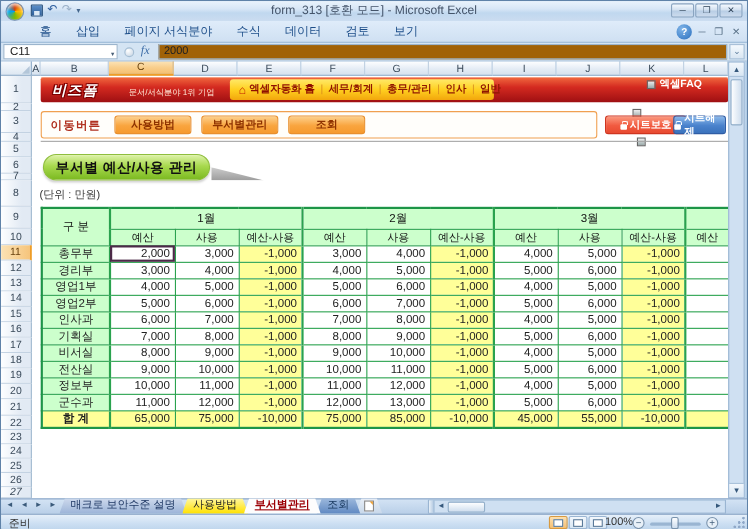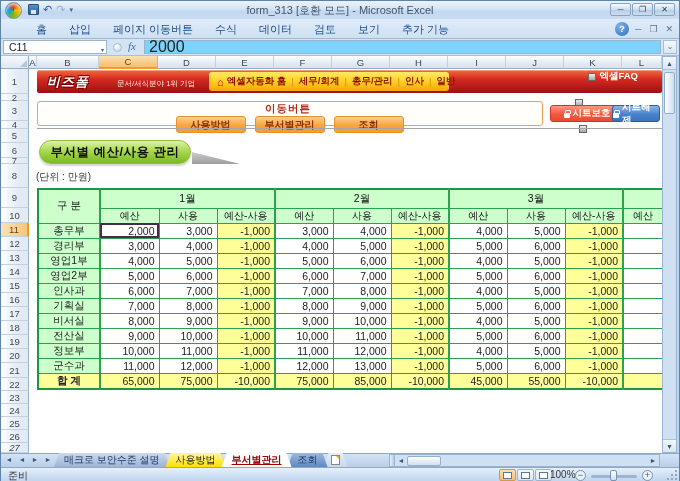--- a/index.html
+++ b/index.html
@@ -23,21 +23,21 @@
 .rtab{padding:0 11px;font-size:11px;line-height:20px;color:#1d4e89;white-space:nowrap;}
 .ribbon-right{position:absolute;right:4px;top:3px;display:flex;gap:4px;align-items:center;}
 .help{width:14px;height:14px;border-radius:50%;background:radial-gradient(circle at 35% 30%,#7fb4e8,#2a6fbe);color:#fff;font-size:9px;font-weight:bold;text-align:center;line-height:14px;}
 .smctl{font-size:9px;color:#5a7288;line-height:13px;padding:0 2px;}
 
 .fbar{position:absolute;left:0;top:38px;width:100%;height:17px;background:#d4e4f3;border-bottom:1px solid #a9c0d8;}
 .namebox{position:absolute;left:2px;top:1px;width:104px;height:14px;background:#ffffff;border:1px solid #9cb5cd;font-size:10.5px;line-height:12px;padding-left:5px;color:#222;}
 .nb-arrow{position:absolute;right:2px;top:3px;font-size:6px;color:#4a6078;}
 .nb-knob{position:absolute;left:112px;top:4px;width:9px;height:9px;border-radius:50%;background:radial-gradient(circle at 35% 30%,#fff,#c3d2e2);border:1px solid #a5bed4;}
 .fx{position:absolute;left:127px;top:1px;font-size:11px;font-style:italic;font-family:"Liberation Serif","DejaVu Serif",serif;color:#3f6ea8;}
-.finput{position:absolute;left:143px;top:1px;right:18px;height:14px;background:#7dd3fc;border:1px solid #9cb5cd;font-size:16px;line-height:12px;padding-left:4px;color:#222;}
+.finput{position:absolute;left:143px;top:1px;right:18px;height:14px;background:#a16207;border:1px solid #9cb5cd;font-size:10px;line-height:12px;padding-left:4px;color:#222;}
 .fexpand{position:absolute;right:2px;top:1px;width:14px;height:14px;background:linear-gradient(#f5f9fd,#d9e6f2);border:1px solid #a9c0d8;color:#57789a;font-size:8px;text-align:center;line-height:12px;}
 
 .colheaders{position:absolute;left:0;top:55px;width:661px;height:13px;display:flex;}
 .cornerbox{width:28px;height:13px;background:linear-gradient(#f7fafd,#dde7f2);border-right:1px solid #93afc9;border-bottom:1px solid #93afc9;position:relative;flex:none;}
 .cornerbox::after{content:"";position:absolute;right:1px;bottom:1px;border-left:7px solid transparent;border-bottom:7px solid #b3c6d9;}
 .cols{display:flex;}
 .colh{height:13px;background:linear-gradient(#fdfeff,#e4ecf5 55%,#d7e2ee);border-right:1px solid #c3d2e2;border-bottom:1px solid #93afc9;font-size:9.5px;color:#3a4a5a;text-align:center;line-height:13px;flex:none;}
 .colh.selhdr{background:linear-gradient(#fbe2b5,#f8ce8c 50%,#f5bf72);border-bottom:2px solid #ef9d27;line-height:11px;color:#6b4410;border-right-color:#e8b05c;}
 
 .grid{position:absolute;left:0;top:68px;width:661px;height:384px;background:#fff;overflow:hidden;}
@@ -50,21 +50,21 @@
 .logo{position:absolute;left:10px;top:3px;font-size:13px;font-weight:bold;font-style:italic;color:#fff;letter-spacing:1px;text-shadow:1px 1px 0 #7a0000,-1px -1px 0 #7a0000,1px -1px 0 #7a0000,-1px 1px 0 #7a0000;}
 .tagline{position:absolute;left:80px;top:9px;font-size:7.5px;color:#ffe9d8;white-space:nowrap;}
 .ymenu{position:absolute;left:172px;top:2px;width:240px;height:19px;border-radius:3px;background:linear-gradient(#ffe968,#ffd020 50%,#f2a60c);display:flex;align-items:center;padding:0 8px;font-size:9.5px;font-weight:bold;color:#8f1500;white-space:nowrap;}
 .home{display:flex;align-items:center;gap:3px;color:#8f0e00;}
 .house{color:#c02000;font-size:11px;font-weight:normal;}
 .bsep{color:#d98f1d;margin:0 5px;font-weight:normal;}
 .blinks{position:absolute;right:10px;top:0;height:23px;display:flex;align-items:center;gap:13px;flex-direction:column;}
 .blink{display:flex;align-items:center;gap:3px;color:#fff;font-size:9.5px;font-weight:bold;white-space:nowrap;}
 .blicon{width:8px;height:8px;background:linear-gradient(#eee,#9aa);border:1px solid #666;flex:none;}
 
-.navbox{position:absolute;left:8px;top:32px;width:506px;height:25px;border:1px solid #f0a050;background:#fffefb;border-radius:3px;display:flex;align-items:center;padding-left:8px;flex-direction:column;}
+.navbox{position:absolute;left:8px;top:32px;width:506px;height:25px;border:1px solid #f0a050;background:#fffefb;border-radius:3px;display:flex;align-items:center;padding-left:8px;}
 .navlabel{font-size:10.5px;font-weight:bold;color:#b03020;margin-right:12px;letter-spacing:1px;white-space:nowrap;}
 .navbtn{width:70px;height:17px;margin-right:9px;border:1px solid #e88f2e;border-radius:3px;background:linear-gradient(#fdd08c,#f9a53f 55%,#f69a2e);font-size:10px;font-weight:bold;color:#8f3200;text-align:center;line-height:15px;}
 .protect,.unprotect{position:absolute;top:36px;height:17px;border-radius:3px;color:#fff;font-size:9.5px;font-weight:bold;display:flex;align-items:center;justify-content:center;gap:3px;}
 .protect{left:521px;width:74px;background:linear-gradient(#fb9a80,#f15a40 55%,#e84a30);border:1px solid #cf3520;}
 .unprotect{left:583px;width:48px;background:linear-gradient(#8ab8ea,#4a82cc 55%,#3a72bc);border:1px solid #2f5da5;}
 .lock{width:6px;height:5px;background:#fff;border-radius:1px;position:relative;margin-top:3px;flex:none;}
 .lock::before{content:"";position:absolute;left:1px;top:-3px;width:4px;height:3px;border:1px solid #fff;border-bottom:none;border-radius:2px 2px 0 0;}
 .rule4{position:absolute;left:8px;top:59px;width:625px;height:1px;background:#a6a6a6;}
 
 .titlepill{position:absolute;left:10px;top:71px;width:152px;height:24px;border-radius:12px;background:linear-gradient(#ddf2a8,#a8d94e 45%,#7cba21);border:1px solid #8fbe3e;display:flex;align-items:center;justify-content:center;font-size:12.5px;font-weight:bold;color:#111;letter-spacing:.5px;box-shadow:0 2px 2px rgba(0,0,0,.18);}
@@ -141,26 +141,25 @@
       <span class="wbtn">─</span>
       <span class="wbtn">❐</span>
       <span class="wbtn">✕</span>
     </div>
   </div>
 
   <div class="tabrow">
     <div class="rtabs">
         <div class="rtab">홈</div>
         <div class="rtab">삽입</div>
-        <div class="rtab">페이지 이동버튼</div>
+        <div class="rtab">페이지 서식분야</div>
         <div class="rtab">수식</div>
         <div class="rtab">데이터</div>
         <div class="rtab">검토</div>
         <div class="rtab">보기</div>
-        <div class="rtab">추가 기능</div>
       </div>
     <div class="ribbon-right">
       <span class="help">?</span>
       <span class="smctl">─</span>
       <span class="smctl">❐</span>
       <span class="smctl">✕</span>
     </div>
   </div>
 
   <div class="fbar">

